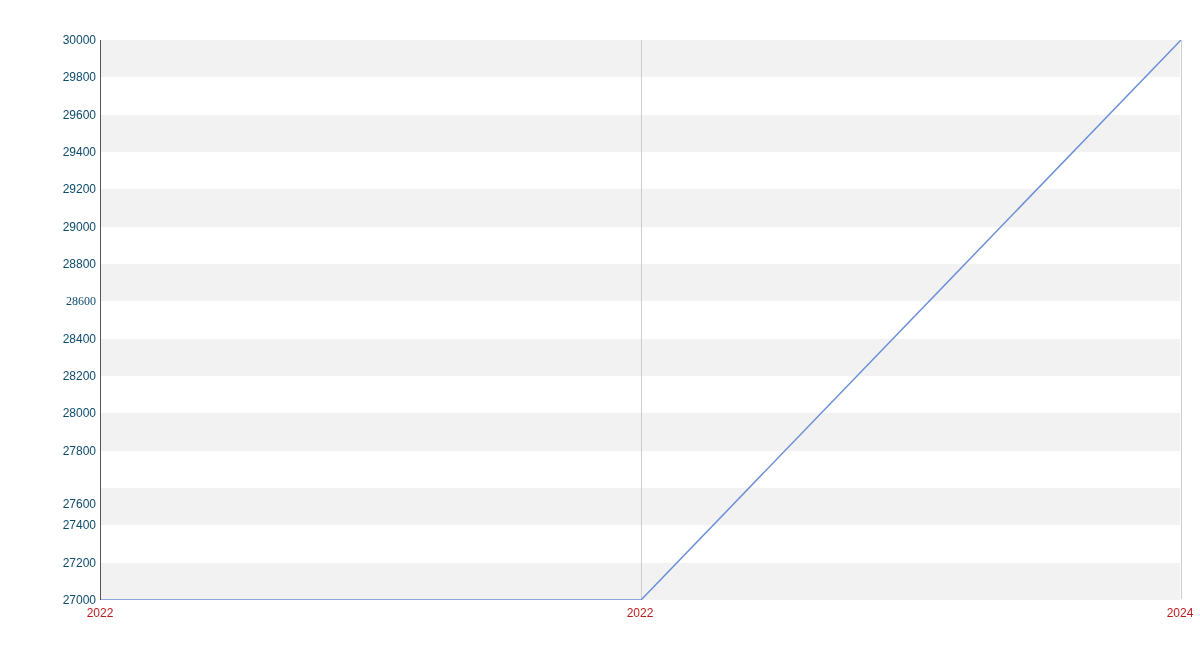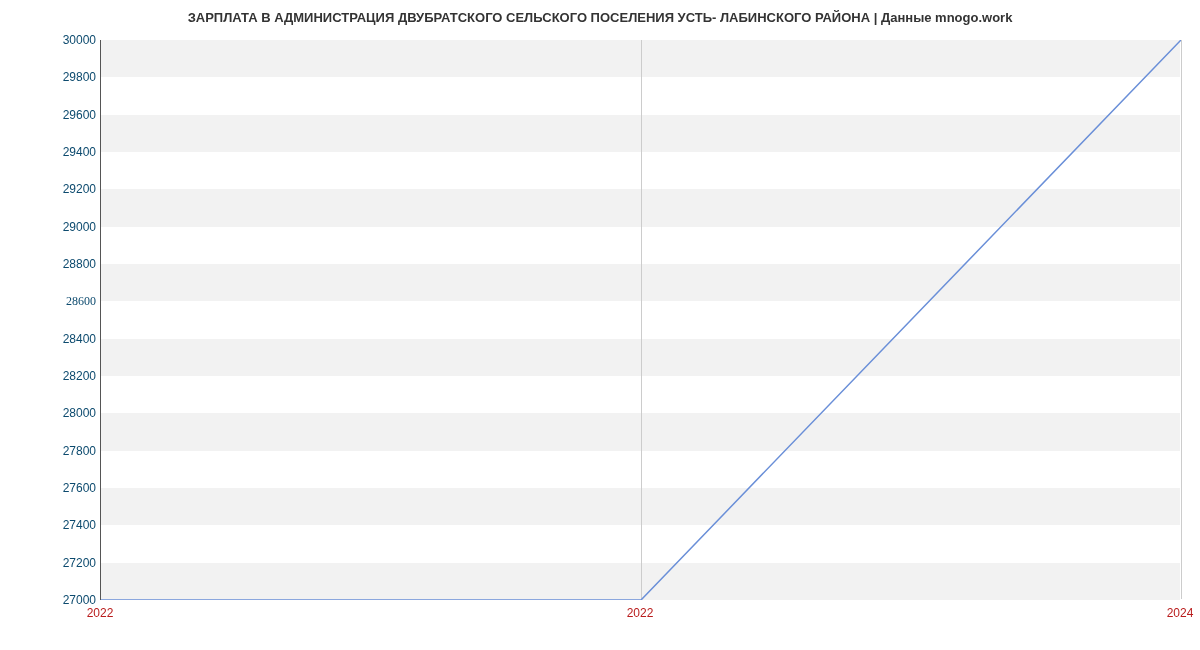--- a/index.html
+++ b/index.html
@@ -70,41 +70,40 @@
       left: 0;
       width: 1080px;
       height: 560px;
       pointer-events: none;
     }
   </style>
 </head>
 <body>
 
 <div class="chart-container">
-  <div class="chart-title">ЗАРПЛАТА В АДМИНИСТРАЦИЯ ДВУБРАТСКОГО СЕЛЬСКОГО ПОСЕЛЕНИЯ УСТЬ- ЛАБИНСКОГО РАЙОНА | Данные mnogo.work</div>
   <div class="plot-area" id="plot-area">
     <div class="grid-band" style="top: 522.667px; height: 37.3333px;"></div>
       <div class="grid-band" style="top: 448px; height: 37.3333px;"></div>
       <div class="grid-band" style="top: 373.333px; height: 37.3333px;"></div>
       <div class="grid-band" style="top: 298.667px; height: 37.3333px;"></div>
       <div class="grid-band" style="top: 224px; height: 37.3333px;"></div>
       <div class="grid-band" style="top: 149.333px; height: 37.3333px;"></div>
       <div class="grid-band" style="top: 74.6667px; height: 37.3333px;"></div>
       <div class="grid-band" style="top: 0px; height: 37.3333px;"></div>
       <div class="x-grid-line" style="left: 540px;"></div>
       <div class="x-grid-line" style="left: 1080px;"></div>
       <svg class="data-line" id="line-svg" viewBox="0 0 1080 560" preserveAspectRatio="none">
         <polyline points="0,560 540,560 1080,0" fill="none" stroke="#6a8fd8" stroke-width="1.5"></polyline>
       </svg>
   </div>
   <div id="y-ticks-holder">
       <div class="y-tick-label" style="top: 600px;">27000</div>
       <div class="y-tick-label" style="top: 562.667px;">27200</div>
       <div class="y-tick-label" style="top: 525.333px;">27400</div>
-      <div class="y-tick-label" style="top: 488px;">27600</div>
+      <div class="y-tick-label" style="top: 504px;">27600</div>
       <div class="y-tick-label" style="top: 450.667px;">27800</div>
       <div class="y-tick-label" style="top: 413.333px;">28000</div>
       <div class="y-tick-label" style="top: 376px;">28200</div>
       <div class="y-tick-label" style="top: 338.667px;">28400</div>
       <div class="y-tick-label" style="top: 301.333px; font-family: Liberation Serif, serif;">28600</div>
       <div class="y-tick-label" style="top: 264px;">28800</div>
       <div class="y-tick-label" style="top: 226.667px;">29000</div>
       <div class="y-tick-label" style="top: 189.333px; margin-left: 36px;">29200</div>
       <div class="y-tick-label" style="top: 152px; margin-left: 12px;">29400</div>
       <div class="y-tick-label" style="top: 114.667px;">29600</div>

